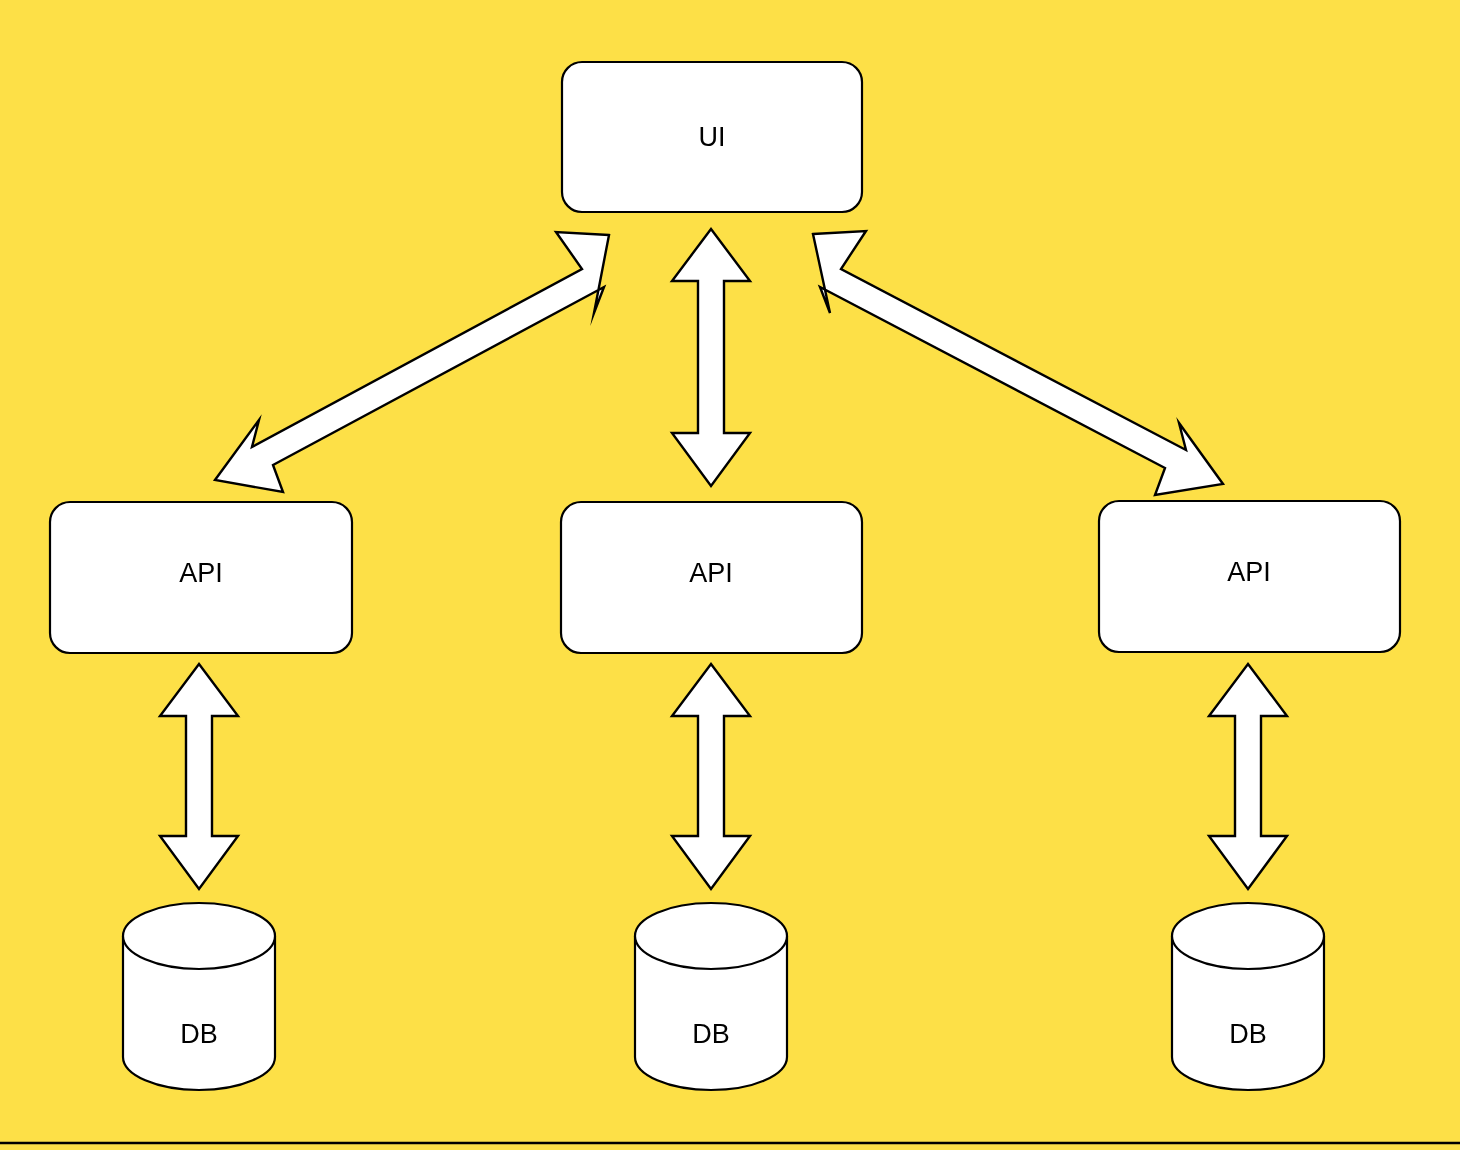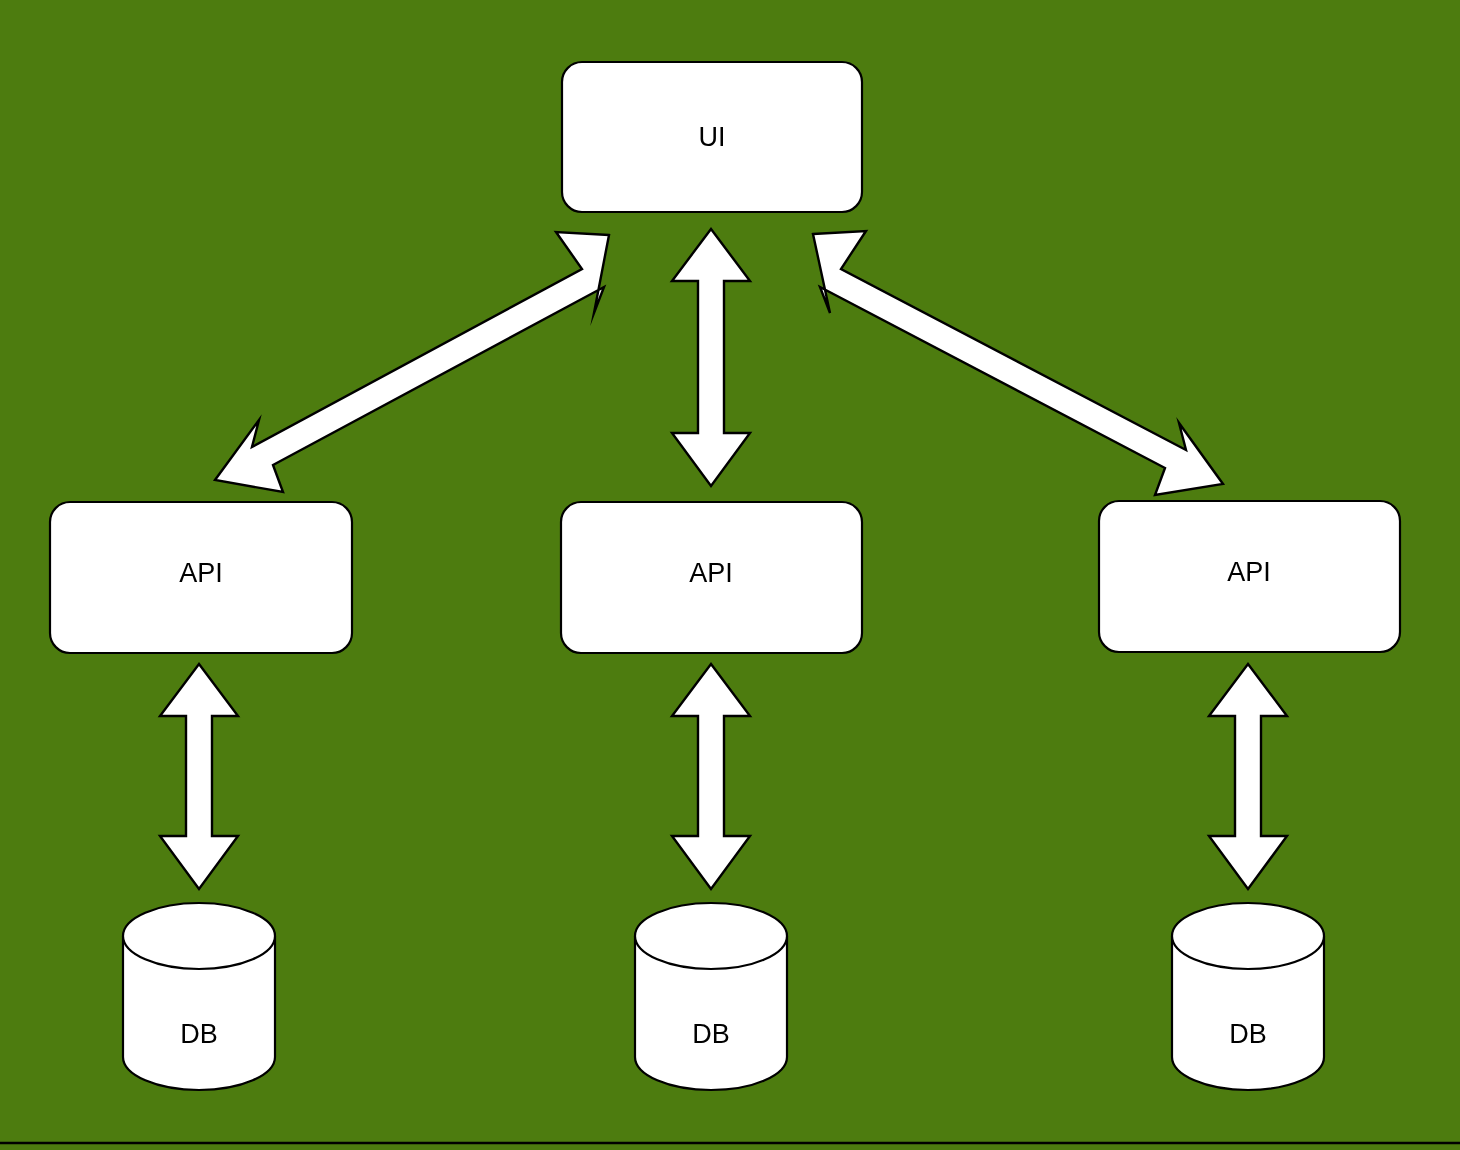--- a/index.html
+++ b/index.html
@@ -11,21 +11,21 @@
   body {
     width: 1460px;
     height: 1150px;
     font-family: "Liberation Sans", sans-serif;
     overflow: hidden;
   }
   #diagram-canvas {
     position: relative;
     width: 1460px;
     height: 1150px;
-    background: #4d7c0f;
+    background: #fde047;
   }
   #diagram-svg {
     position: absolute;
     left: 0;
     top: 0;
     width: 1460px;
     height: 1150px;
     display: block;
   }
   .node-shape {

